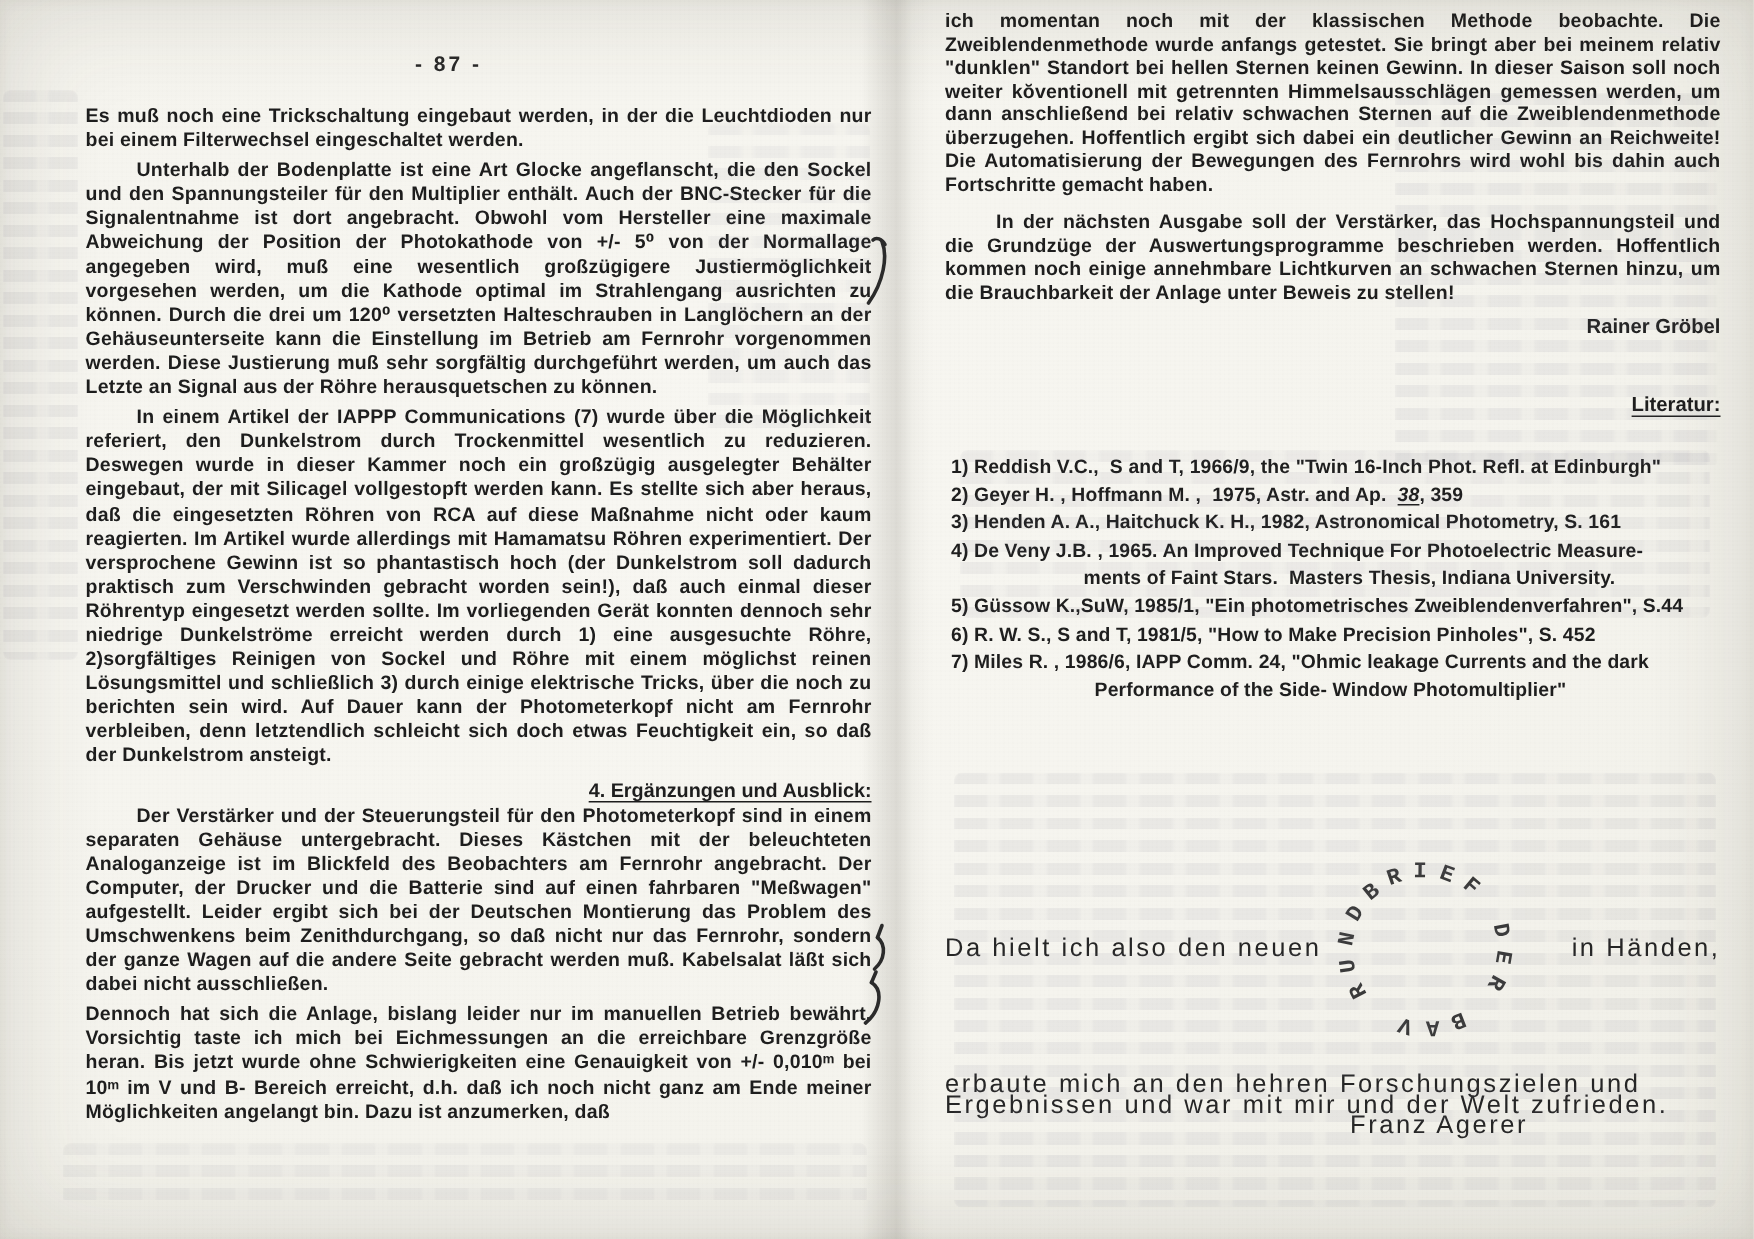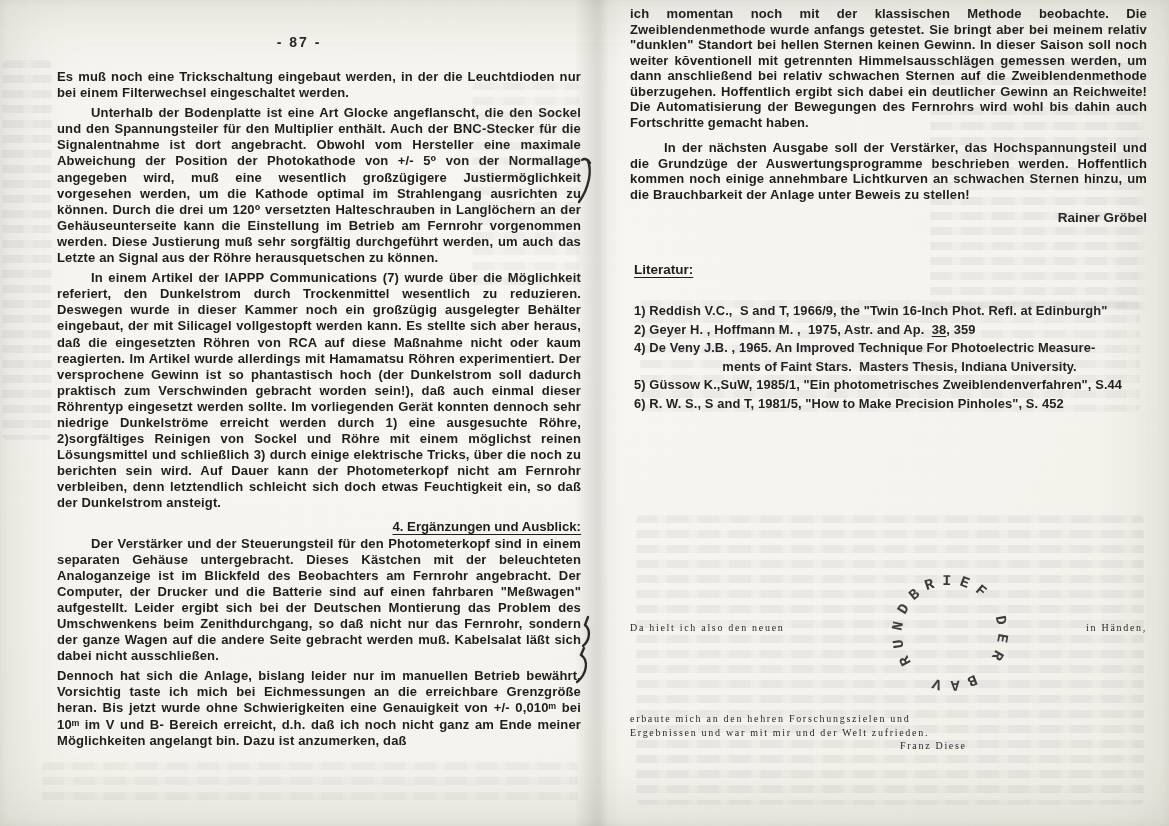--- a/index.html
+++ b/index.html
@@ -35,34 +35,34 @@
     margin:7px 0 1px;color:#1e1e1e;
     text-decoration:underline;text-underline-offset:3px;text-decoration-thickness:1.3px;text-align:right;
   }
   .author-sig{
     font:700 13.5px/16px "Liberation Sans","DejaVu Sans",sans-serif;
     margin:8px 0 0 275px;color:#222;text-align:right;
   }
   .lit-heading{
     font:700 13.5px/16px "Liberation Sans","DejaVu Sans",sans-serif;
     margin:36px 0 0 4px;color:#1e1e1e;
-    text-decoration:underline;text-underline-offset:3px;text-decoration-thickness:1.3px;
+    text-decoration:underline;text-underline-offset:3px;text-decoration-thickness:1.3px;text-align:right;
   }
   .refs{margin:24px 0 0 4px;}
   .ref{
     font:700 12.9px/18.6px "Liberation Sans","DejaVu Sans",sans-serif;
     letter-spacing:.1px;color:#1f1f1f;white-space:pre-wrap;
   }
-  .ref .u{text-decoration:underline;text-underline-offset:2px;}
+  .ref .u{text-decoration:underline;text-underline-offset:2px;font-style:italic;}
   
   .closing{position:absolute;left:0;top:0;width:517px;height:826px;pointer-events:none;}
   .tw{
     position:absolute;
-    font-family:Liberation Serif, serif;
-    font-size:10px;letter-spacing:1.7px;color:#262626;white-space:nowrap;text-align:center;
+    font-family:Liberation Sans, sans-serif;
+    font-size:17px;letter-spacing:1.7px;color:#262626;white-space:nowrap;text-align:center;
   }
   .q1{top:622px;left:0;width:517px;display:flex;justify-content:space-between;}
   .q2{top:713px;left:0;}
   .q3{top:727px;left:0;}
   .q-sig{top:740px;left:270px;}
   .stamp{position:absolute;left:250px;top:571px;width:140px;height:130px;}
   .stamp text{
     font-family:"Liberation Mono","DejaVu Sans Mono",monospace;
     font-size:15px;font-weight:700;fill:#3a3a3a;letter-spacing:7.5px;
   }
@@ -113,34 +113,37 @@
 
   <div class="page page-right">
     <p class="first">ich momentan noch mit der klassischen Methode beobachte. Die Zweiblendenmethode wurde anfangs getestet. Sie bringt aber bei meinem relativ "dunklen" Standort bei hellen Sternen keinen Gewinn. In dieser Saison soll noch weiter kŏventionell mit getrennten Himmelsausschlägen gemessen werden, um dann anschließend bei relativ schwachen Sternen auf die Zweiblendenmethode überzugehen. Hoffentlich ergibt sich dabei ein deutlicher Gewinn an Reichweite! Die Automatisierung der Bewegungen des Fernrohrs wird wohl bis dahin auch Fortschritte gemacht haben.</p>
     <p class="ind">In der nächsten Ausgabe soll der Verstärker, das Hochspannungsteil und die Grundzüge der Auswertungsprogramme beschrieben werden. Hoffentlich kommen noch einige annehmbare Lichtkurven an schwachen Sternen hinzu, um die Brauchbarkeit der Anlage unter Beweis zu stellen!</p>
     <div class="author-sig">Rainer Gröbel</div>
     <div class="lit-heading">Literatur:</div>
 
     <div class="refs">
       <div class="ref">1) Reddish V.C.,  S and T, 1966/9, the "Twin 16-Inch Phot. Refl. at Edinburgh"</div>
       <div class="ref"><span>2) Geyer H. , Hoffmann M. ,  1975, Astr. and Ap.  </span><span class="u">38</span><span>, 359</span></div>
+      <div class="ref">3) Henden A. A., Haitchuck K. H., 1982, Astronomical Photometry, S. 161</div>
       <div class="ref">4) De Veny J.B. , 1965. An Improved Technique For Photoelectric Measure-
                         ments of Faint Stars.  Masters Thesis, Indiana University.</div>
       <div class="ref">5) Güssow K.,SuW, 1985/1, "Ein photometrisches Zweiblendenverfahren", S.44</div>
       <div class="ref">6) R. W. S., S and T, 1981/5, "How to Make Precision Pinholes", S. 452</div>
+      <div class="ref">7) Miles R. , 1986/6, IAPP Comm. 24, "Ohmic leakage Currents and the dark
+                          Performance of the Side- Window Photomultiplier"</div>
     </div>
 
     <div class="closing">
       <div class="tw q1">
         <span>Da hielt ich also den neuen</span>
         <span>in Händen,</span>
       </div>
       <div class="tw q2">erbaute mich an den hehren Forschungszielen und</div>
       <div class="tw q3">Ergebnissen und war mit mir und der Welt zufrieden.</div>
-      <div class="tw q-sig">Franz Diese</div>
+      <div class="tw q-sig">Franz Agerer</div>
 
       <svg class="stamp" viewBox="0 0 140 130">
         <defs>
           <path id="stampCircle" d="M 33.2 92.9 A 48 48 0 0 1 61.7 14.7 A 48 48 0 0 1 115.1 78.4 A 48 48 0 0 1 33.2 92.9" fill="none"></path>
         </defs>
         <text><textPath href="#stampCircle" startOffset="2">RUNDBRIEF DER BAV</textPath></text>
       </svg>
     </div>
   </div>
 

